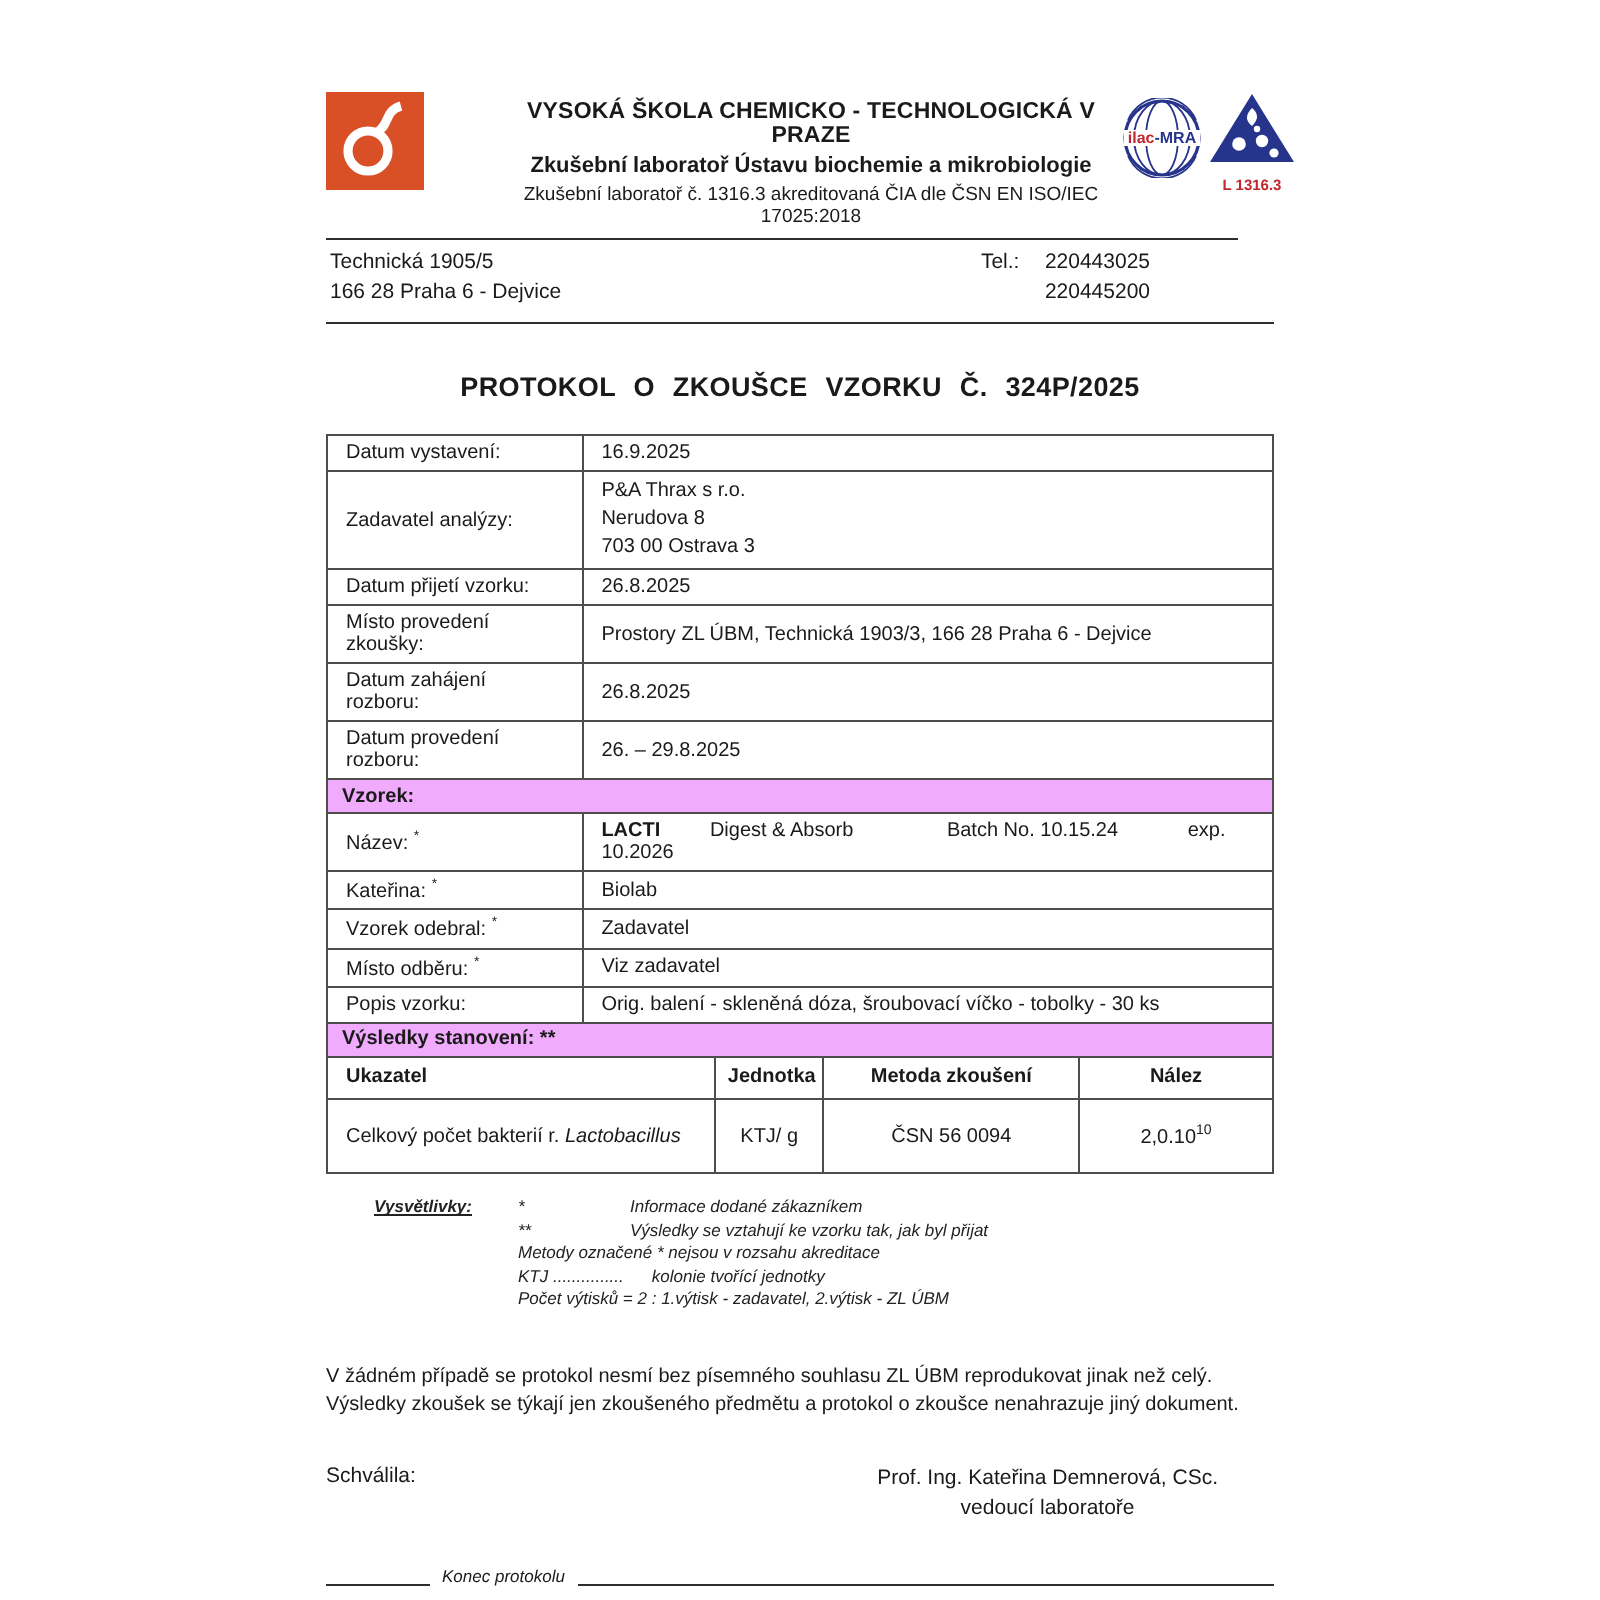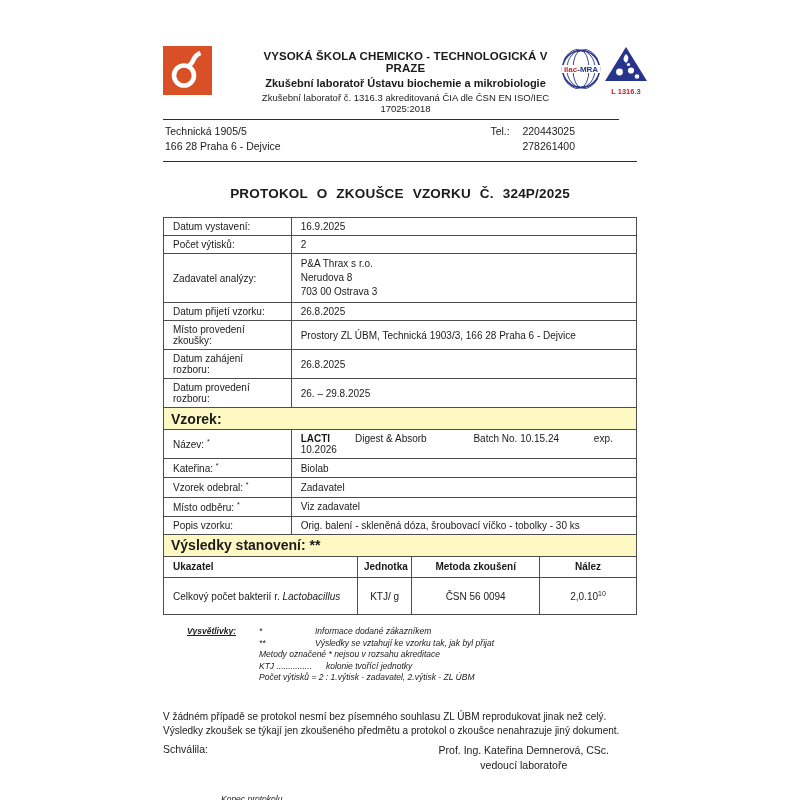--- a/index.html
+++ b/index.html
@@ -33,21 +33,21 @@
   
   .title { text-align:center; font-size:13.5px; font-weight:bold; word-spacing:5px; margin:24px 0 16px 0; letter-spacing:.2px; }
 
   
   table { width:100%; border-collapse:collapse; table-layout:fixed; }
   table.stack { margin-top:-1px; }
   td, th { border:1px solid #4d4d4d; font-size:10px; padding:3px 9px; vertical-align:middle; }
   .info-table td.lbl { width:27%; }
   .info-table td.val { width:73%; }
   .multiline div { line-height:14px; }
-  .section-bar { border:1px solid #4d4d4d; margin-top:-1px; background:#fef9c3; font-size:14px; font-weight:bold; padding:2.5px 7px; }
+  .section-bar { border:1px solid #4d4d4d; margin-top:-1px; background:#f0abfc; font-size:10px; font-weight:bold; padding:2.5px 7px; }
   sup { font-size:7px; }
 
   .results-table th { font-weight:bold; text-align:center; padding:4.5px 6px; }
   .results-table th.c1 { width:41%; text-align:left; padding-left:9px; }
   .results-table th.c2 { width:11.5%; }
   .results-table th.c3 { width:27%; }
   .results-table th.c4 { width:20.5%; }
   .results-table td { padding:12px 9px; text-align:center; }
   .results-table td.c1 { text-align:left; }
   .it { font-style:italic; }
@@ -55,21 +55,21 @@
   
   .footnotes { display:flex; margin:11px 0 0 24px; font-size:8.5px; font-style:italic; color:#222; }
   .fn-label { width:72px; flex:0 0 72px; text-decoration:underline; font-weight:bold; }
   .fn-lines { flex:1; }
   .fn-line { display:flex; line-height:11.5px; }
   .fn-sym { flex:0 0 56px; }
   .fn-sym.wide { flex:0 0 auto; padding-right:14px; }
 
   
   .legal { font-size:10px; line-height:14.5px; margin-top:26px; }
-  .approve-row { display:flex; justify-content:space-between; margin-top:4px; font-size:10.5px; }
+  .approve-row { display:flex; justify-content:space-between; margin-top:21px; font-size:10.5px; }
   .approver { text-align:center; margin-right:28px; line-height:15px; }
 
   
   .end-row { display:flex; align-items:flex-end; margin-top:21px; font-size:8.5px; }
   .end-seg { border-bottom:1.2px solid #2e2e2e; height:10px; }
   .end-seg.short { width:52px; }
   .end-seg.long { flex:1; }
   .end-text { font-style:italic; padding:0 7px 0 6px; }
 </style>
 </head>
@@ -119,37 +119,33 @@
 
   <div class="rule top"></div>
 
   <div class="addr-row">
     <div class="addr-left">
       <div>Technická 1905/5</div>
       <div>166 28  Praha 6 - Dejvice</div>
     </div>
     <div class="addr-right">
       <div><span class="tel-label">Tel.:</span><span>220443025</span></div>
-      <div class="tel2">278261400</div>
+      <div class="tel2">220445200</div>
     </div>
   </div>
 
   <div class="rule bottom"></div>
 
   <div class="title">PROTOKOL  O  ZKOUŠCE  VZORKU Č.  324P/2025</div>
 
   <table class="info-table">
     <tbody>
       <tr>
         <td class="lbl">Datum vystavení:</td>
         <td class="val">16.9.2025</td>
-      </tr>
-      <tr>
-        <td class="lbl">Počet výtisků:</td>
-        <td class="val">2</td>
       </tr>
       <tr>
         <td class="lbl">Zadavatel analýzy:</td>
         <td class="val multiline">
           <div>P&amp;A Thrax s r.o.</div>
           <div>Nerudova 8</div>
           <div>703 00  Ostrava 3</div>
         </td>
       </tr>
       <tr>

